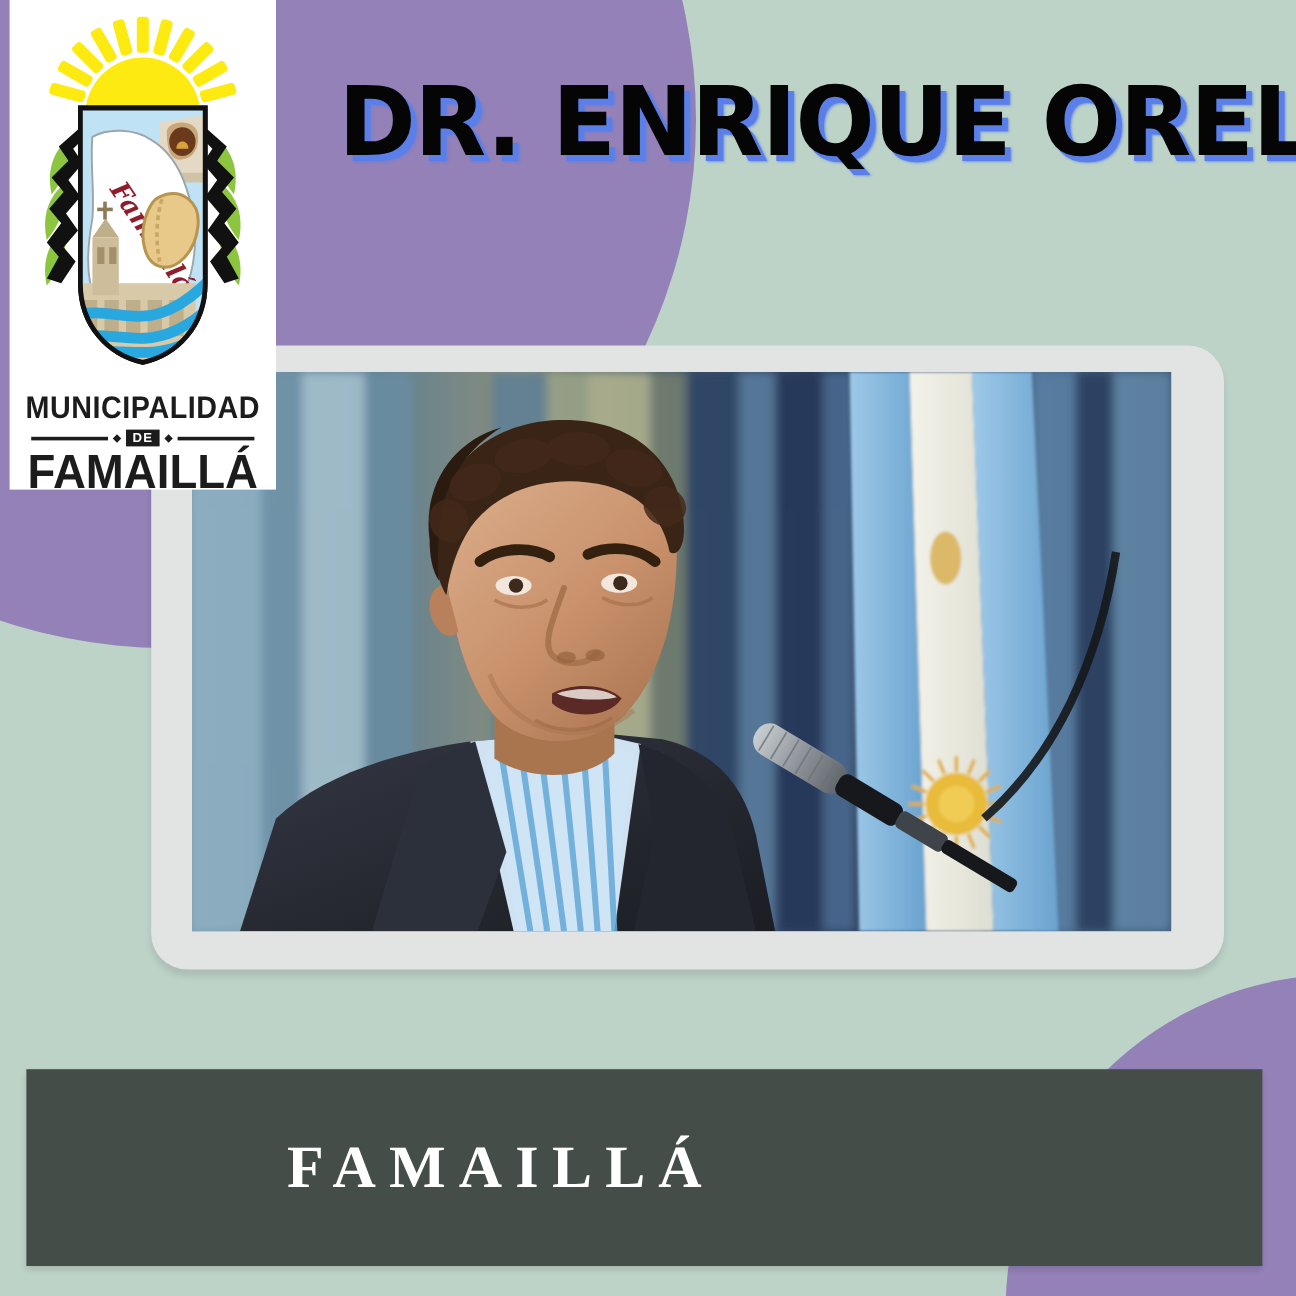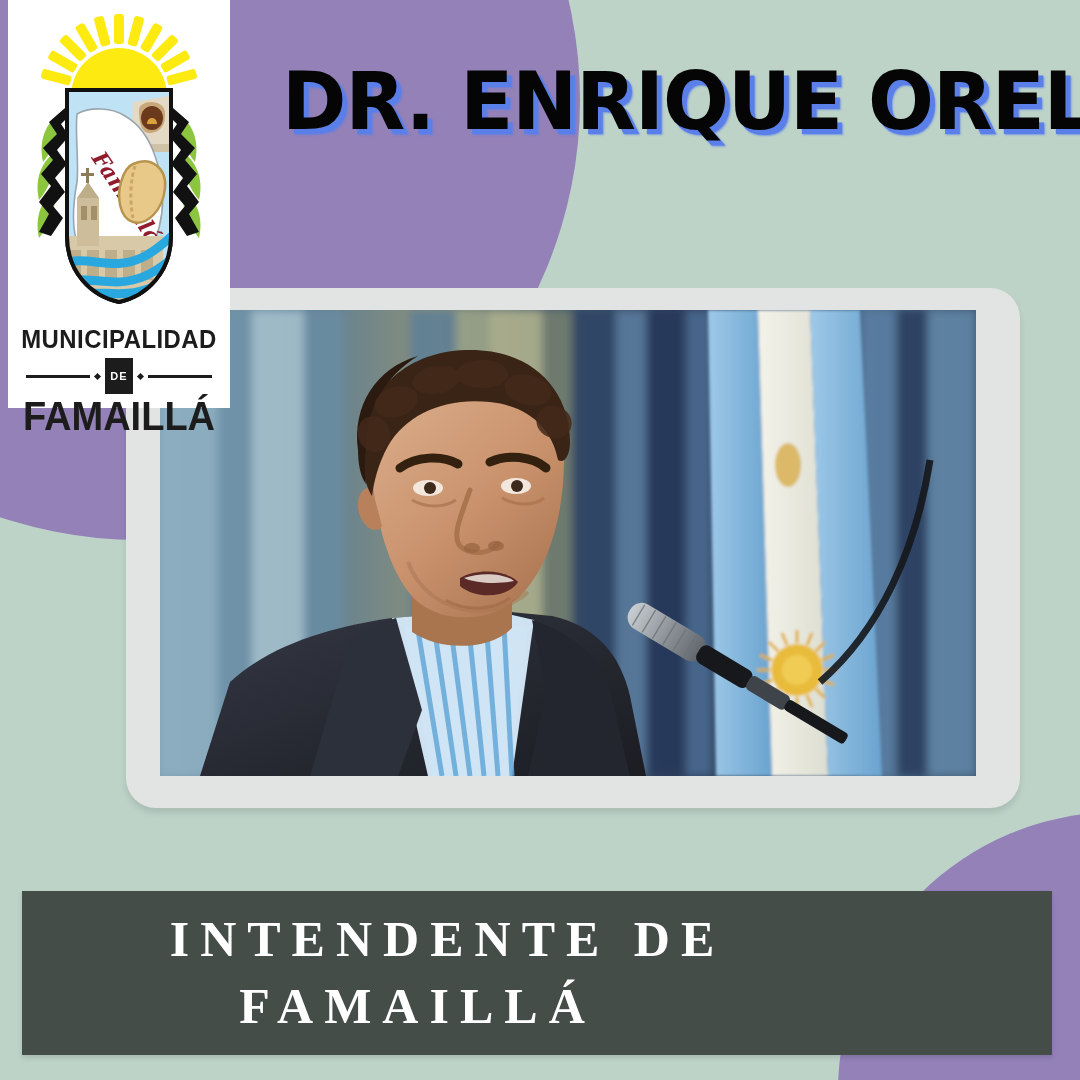--- a/index.html
+++ b/index.html
@@ -52,21 +52,21 @@
   }
   .logo-word .rule{
     display:flex;align-items:center;justify-content:center;gap:5px;
     margin:3px 18px 2px 18px;
   }
   .logo-word .rule .bar{
     flex:1;height:3px;background:#1c1c1c;
   }
   .logo-word .rule .de{
     font-size:11px;font-weight:bold;color:#fff;background:#1c1c1c;
-    padding:12px 5px;letter-spacing:1px;
+    padding:1px 5px;letter-spacing:1px;
   }
   .logo-word .rule .dot{width:5px;height:5px;background:#1c1c1c;transform:rotate(45deg);}
   .logo-word .fam{
     display:block;
     font-weight:bold;
     font-size:40px;
     letter-spacing:0px;
     color:#1c1c1c;
     transform:scaleX(0.95);
     line-height:1.0;
@@ -428,17 +428,16 @@
         <span class="dot"></span>
         <span class="de">DE</span>
         <span class="dot"></span>
         <span class="bar"></span>
       </span>
       <span class="fam">FAMAILLÁ</span>
     </div>
   </div>
 
   <div class="banner">
-    <span class="line l1">INTENDENTE DE</span>
     <span class="line l2">FAMAILLÁ</span>
   </div>
 
 </div>
 
 </body></html>

